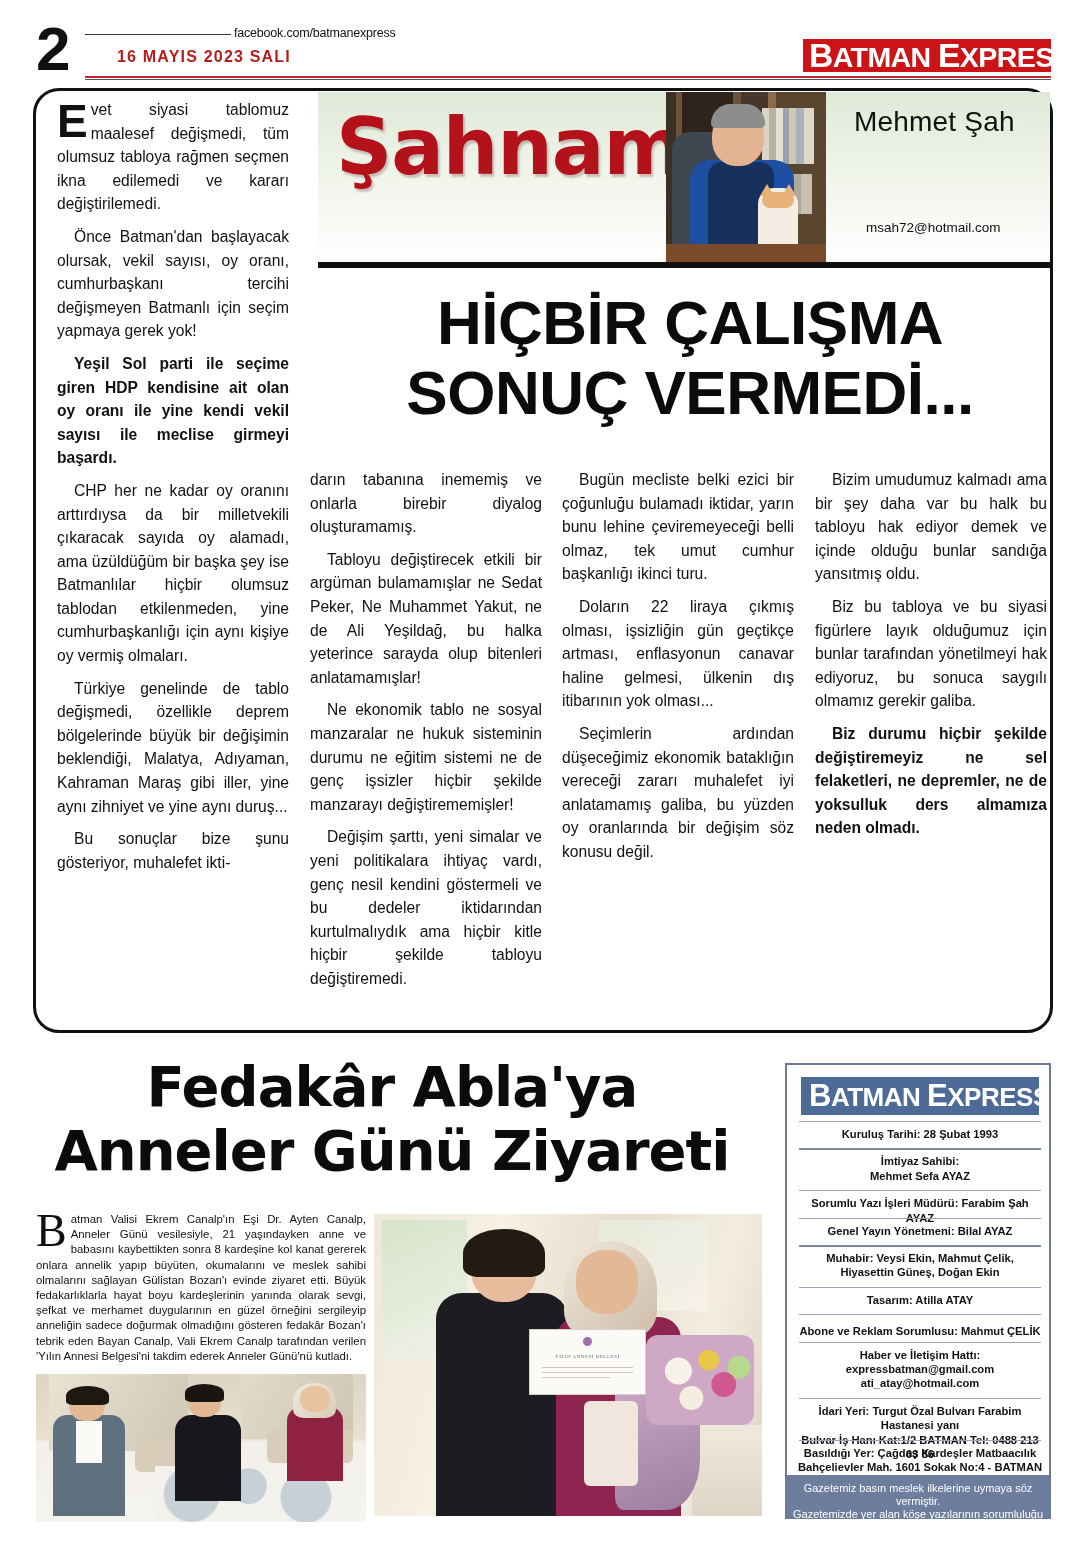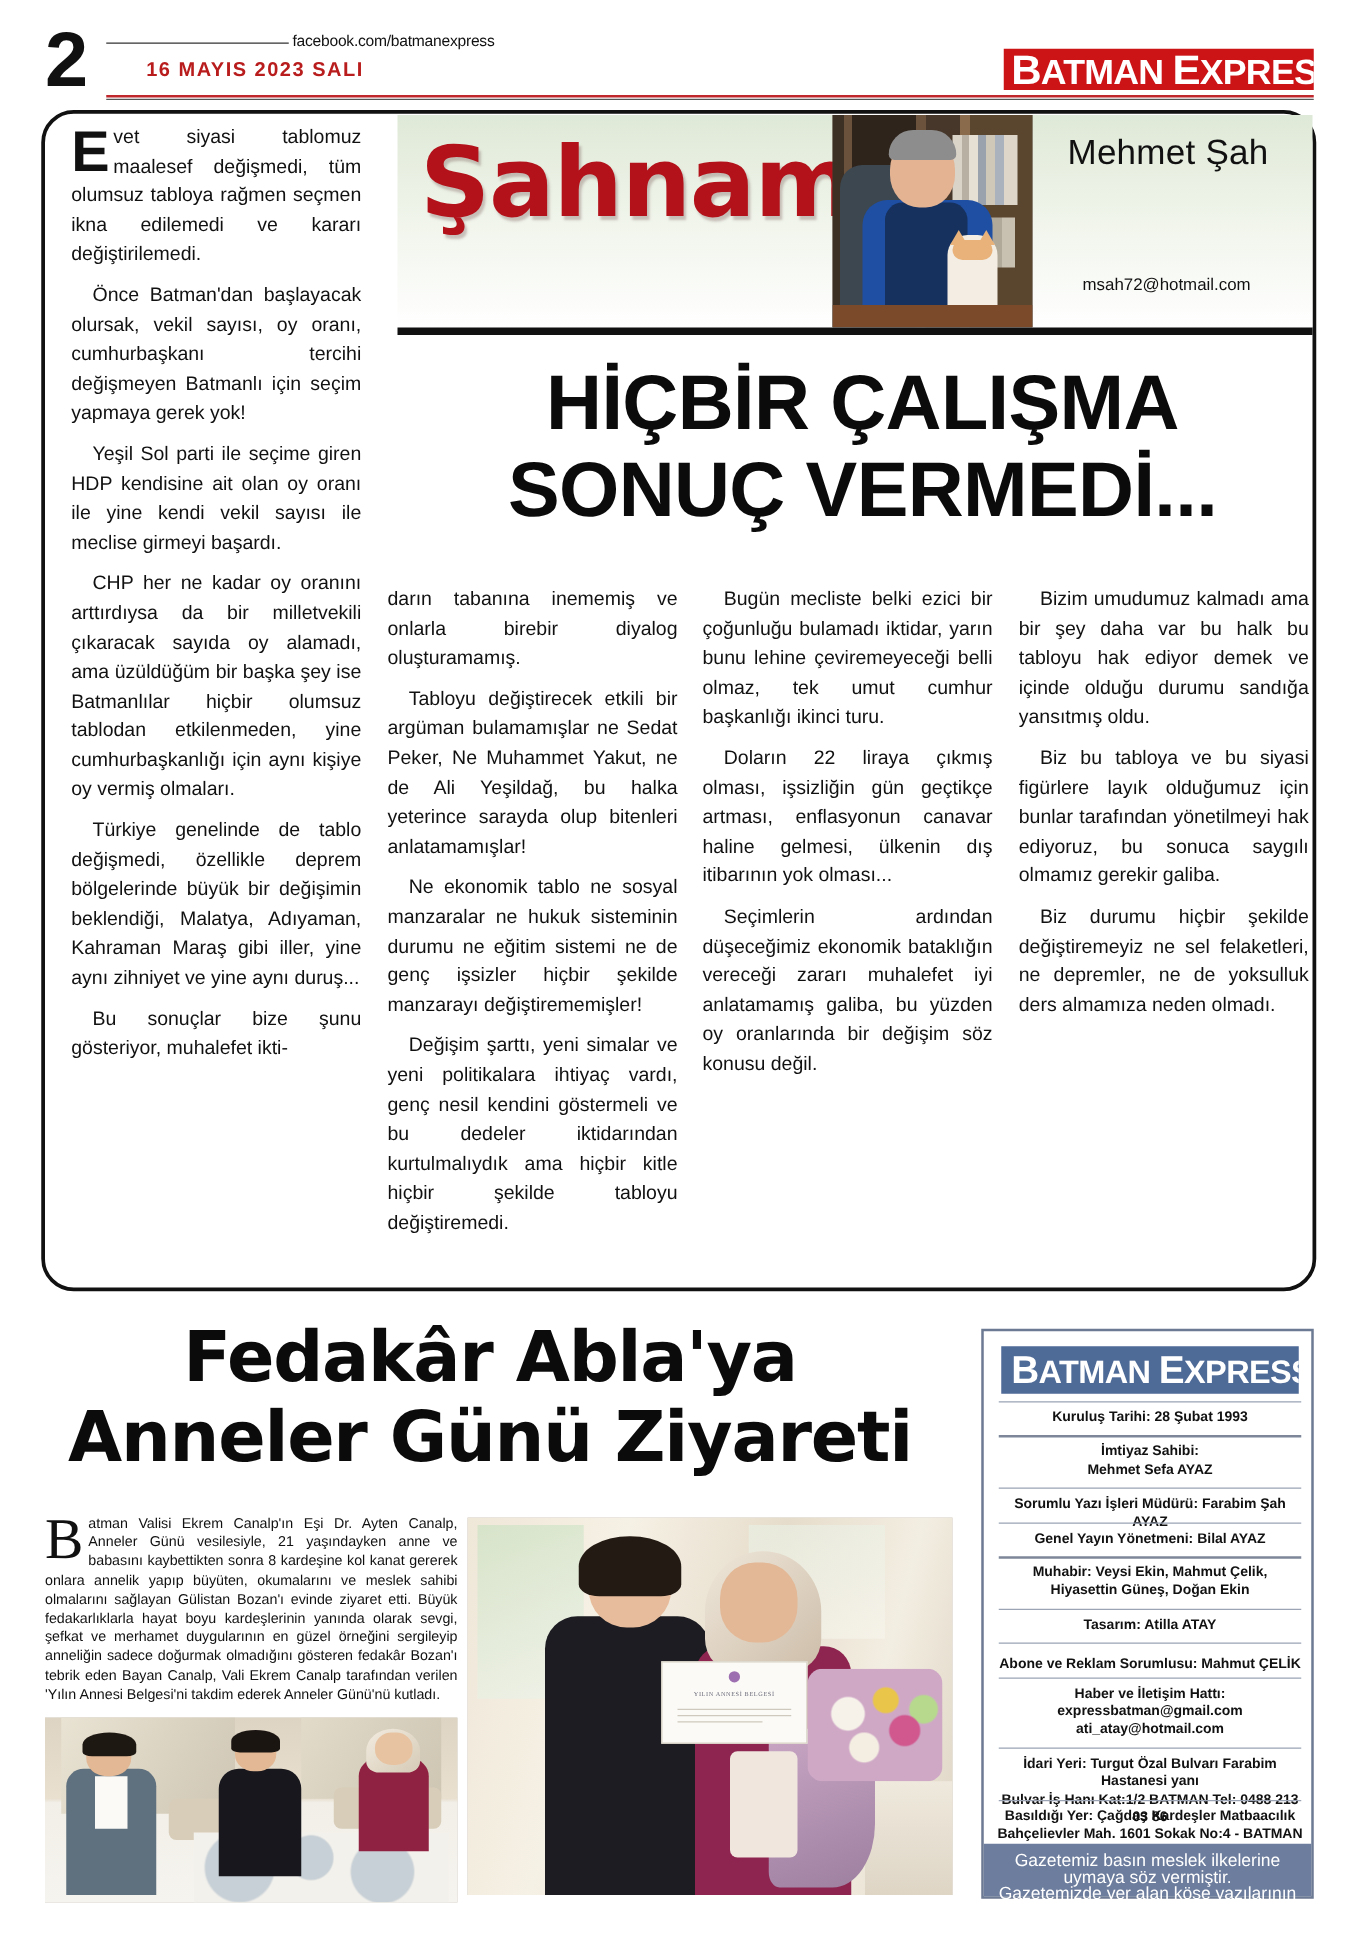--- a/index.html
+++ b/index.html
@@ -155,21 +155,21 @@
 
   
   .cols{ position:absolute; left:0; top:0; }
   .col{
     position:absolute; top:468px; width:232px; height:552px;
     font-size:15.6px; line-height:23.6px; text-align:justify;
     color:#111; font-family:"Liberation Sans", sans-serif;
     hyphens:auto;
   }
   .col p{ margin:0 0 9px 0; text-indent:17px; }
-  .col p.b{ font-weight:normal; }
+  .col p.b{ font-weight:bold; }
   .col.c1{ left:57px; top:98px; height:922px; }
   .col.c2{ left:310px; }
   .col.c3{ left:562px; }
   .col.c4{ left:815px; }
 
   .dropcap{
     float:left; font-size:46px; line-height:38px; font-weight:bold;
     padding:3px 3px 0 0; margin-top:1px;
     font-family:"Liberation Sans", sans-serif;
   }
@@ -293,21 +293,21 @@
   .imp-row{
     position:absolute; left:10px; width:246px;
     text-align:center; font-size:11.2px; line-height:14.4px; color:#111;
     font-weight:bold;
   }
   .imp-sep{ position:absolute; left:12px; width:242px; height:0; border-top:1px solid #9aa4b5; }
   .imp-sep.thick{ border-top:2px solid #7d8799; }
   .imprint-footer{
     position:absolute; left:0; bottom:0; width:262px; height:42px;
     background:#6d7d9d; color:#fff;
-    font-size:14px; line-height:13px; text-align:center;
+    font-size:11px; line-height:13px; text-align:center;
     padding-top:7px;
   }
 </style>
 </head>
 <body>
 
 <div class="masthead-bar">
   <div class="page-number">2</div>
   <div class="fb-rule"></div>
   <div class="fb-url">facebook.com/batmanexpress</div>
@@ -362,21 +362,21 @@
       <p>Tabloyu değiştirecek etkili bir argüman bulamamışlar ne Sedat Peker, Ne Muhammet Yakut, ne de Ali Yeşildağ, bu halka yeterince sarayda olup bitenleri anlatamamışlar!</p>
       <p>Ne ekonomik tablo ne sosyal manzaralar ne hukuk sisteminin durumu ne eğitim sistemi ne de genç işsizler hiçbir şekilde manzarayı değiştirememişler!</p>
       <p>Değişim şarttı, yeni simalar ve yeni politikalara ihtiyaç vardı, genç nesil kendini göstermeli ve bu dedeler iktidarından kurtulmalıydık ama hiçbir kitle hiçbir şekilde tabloyu değiştiremedi.</p>
     </div>
   <div class="col c3">
       <p>Bugün mecliste belki ezici bir çoğunluğu bulamadı iktidar, yarın bunu lehine çeviremeyeceği belli olmaz, tek umut cumhur başkanlığı ikinci turu.</p>
       <p>Doların 22 liraya çıkmış olması, işsizliğin gün geçtikçe artması, enflasyonun canavar haline gelmesi, ülkenin dış itibarının yok olması...</p>
       <p>Seçimlerin ardından düşeceğimiz ekonomik bataklığın vereceği zararı muhalefet iyi anlatamamış galiba, bu yüzden oy oranlarında bir değişim söz konusu değil.</p>
     </div>
   <div class="col c4">
-      <p>Bizim umudumuz kalmadı ama bir şey daha var bu halk bu tabloyu hak ediyor demek ve içinde olduğu durumu sandığa yansıtmış oldu.</p>
+      <p>Bizim umudumuz kalmadı ama bir şey daha var bu halk bu tabloyu hak ediyor demek ve içinde olduğu bunlar sandığa yansıtmış oldu.</p>
       <p>Biz bu tabloya ve bu siyasi figürlere layık olduğumuz için bunlar tarafından yönetilmeyi hak ediyoruz, bu sonuca saygılı olmamız gerekir galiba.</p>
       <p class="b">Biz durumu hiçbir şekilde değiştiremeyiz ne sel felaketleri, ne depremler, ne de yoksulluk ders almamıza neden olmadı.</p>
     </div>
 </div>
 
 <div class="bottom-headline">
   <div>Fedakâr Abla'ya</div>
   <div>Anneler Günü Ziyareti</div>
 </div>
 

